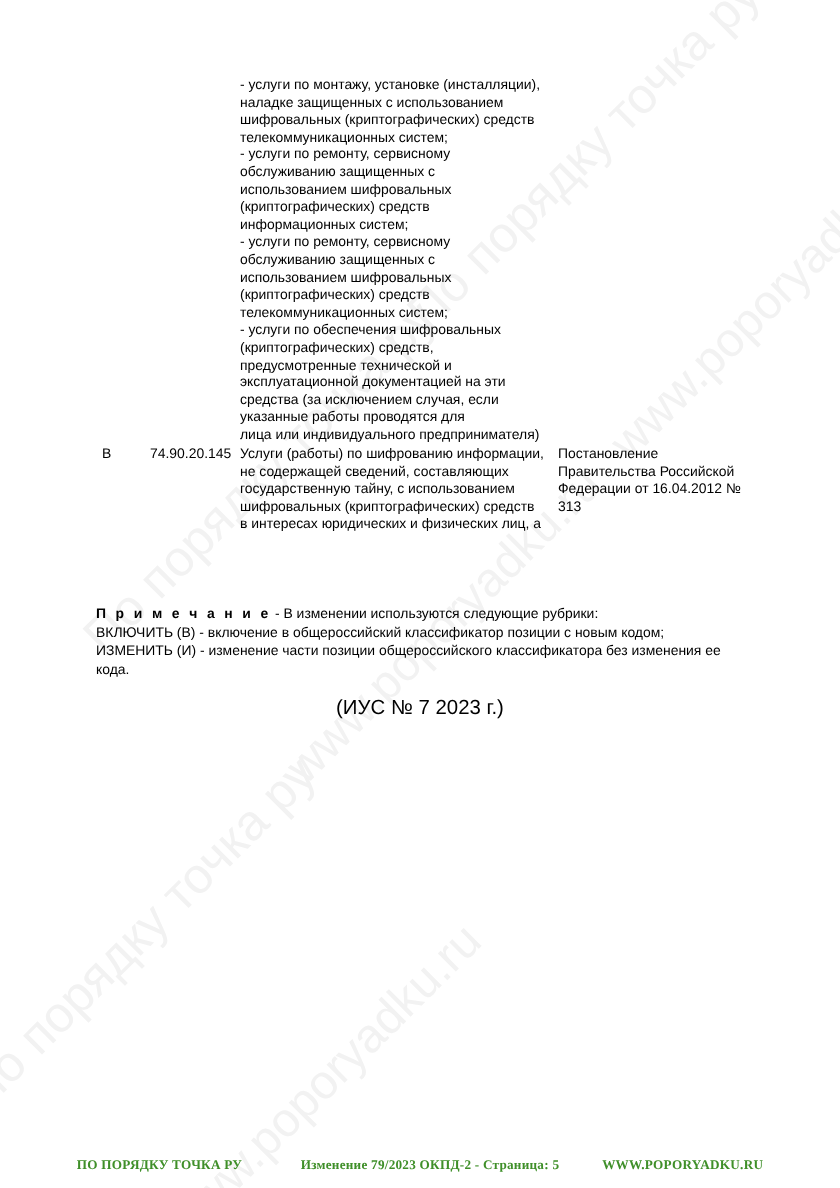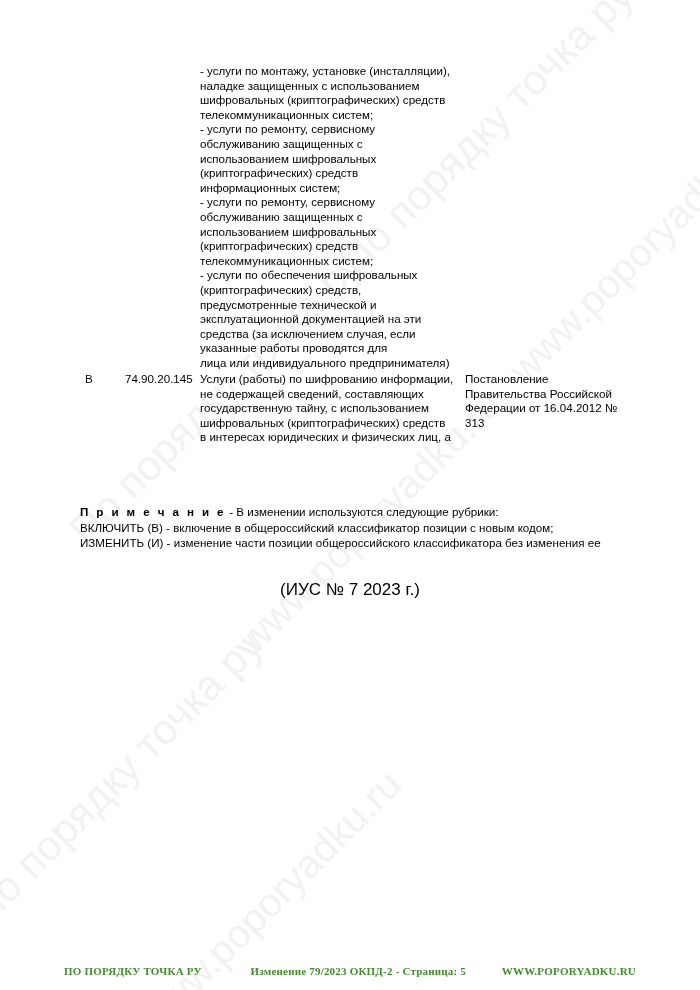--- a/index.html
+++ b/index.html
@@ -215,20 +215,21 @@
         <span class="cell-line">Федерации от 16.04.2012 №</span>
         <span class="cell-line">313</span>
       </div>
 
     </div>
 
     <div id="note-block">
       <span class="note-line"><span class="note-label">П р и м е ч а н и е</span><span> - В изменении используются следующие рубрики:</span></span>
       <span class="note-line">ВКЛЮЧИТЬ (В) - включение в общероссийский классификатор позиции с новым кодом;</span>
       <span class="note-line">ИЗМЕНИТЬ (И) - изменение части позиции общероссийского классификатора без изменения ее</span>
+      <span class="note-line">кода.</span>
     </div>
 
     <div id="ius-line">
       <span>(ИУС № 7 2023 г.)</span>
     </div>
 
     <div id="footer">
       <span class="f-left">ПО ПОРЯДКУ ТОЧКА РУ</span>
       <span class="f-center">Изменение 79/2023 ОКПД-2 - Страница: 5</span>
       <span class="f-right">WWW.POPORYADKU.RU</span>

